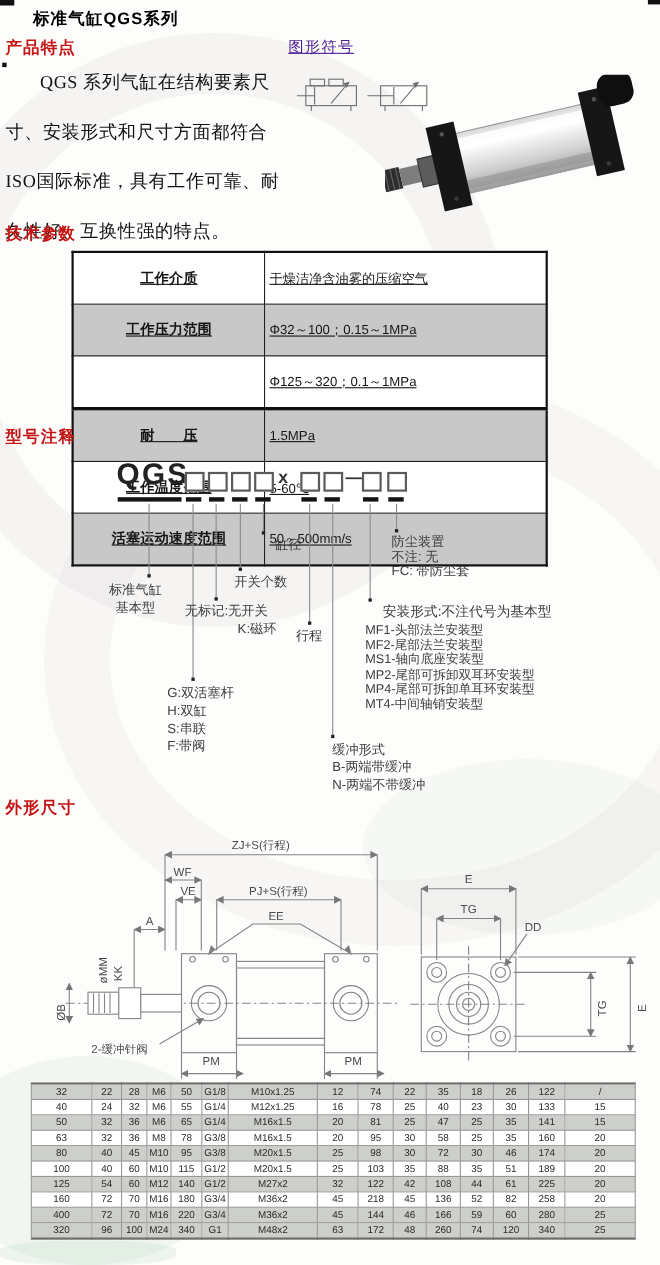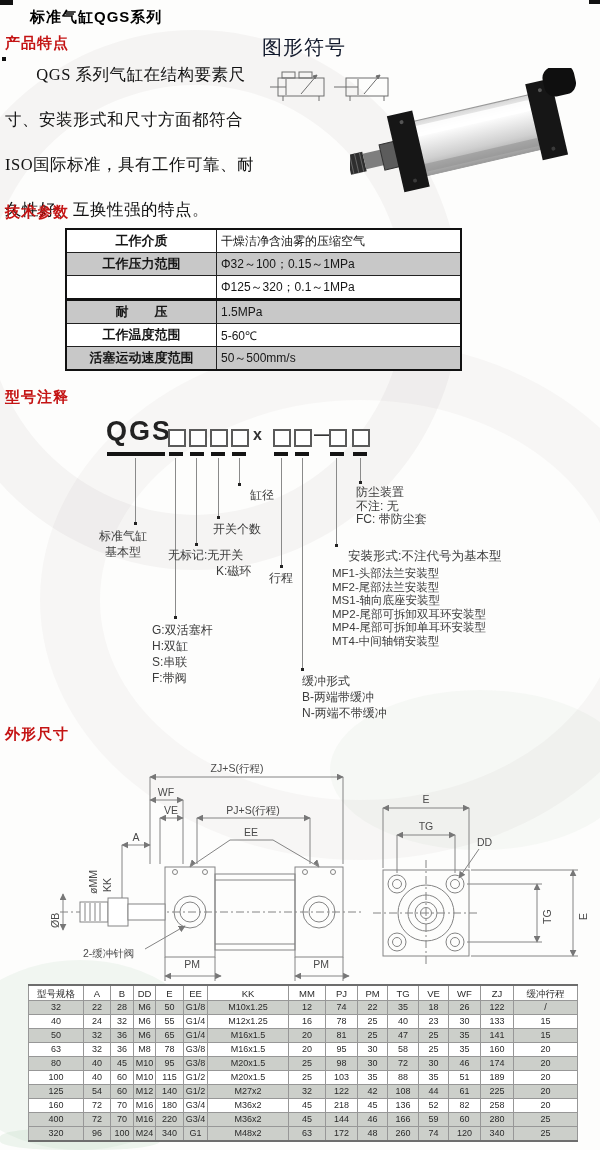--- a/index.html
+++ b/index.html
@@ -10,27 +10,27 @@
   .wm{position:absolute;border-radius:50%;pointer-events:none;}
   .wm1{left:-70px;top:30px;width:420px;height:430px;border:55px solid rgba(175,170,163,0.10);}
   .wm2{left:40px;top:340px;width:520px;height:400px;border:60px solid rgba(175,170,163,0.08);}
   .wm3{left:-50px;top:960px;width:260px;height:190px;background:rgba(140,190,150,0.10);}
   .wm4{left:330px;top:690px;width:300px;height:160px;background:rgba(150,190,160,0.07);}
   .wm5{left:0px;top:1128px;width:160px;height:22px;background:rgba(140,190,150,0.14);border-radius:40%;}
   .corner{position:absolute;background:#111;}
   
   .doc-title{left:30px;top:8px;font-size:15px;font-weight:bold;letter-spacing:1px;color:#000;}
   .red-head{font-size:15px;font-weight:bold;letter-spacing:1px;color:#c41414;}
-  .sym-head{left:262px;top:34px;font-size:20px;color:#0f172a;letter-spacing:1px;}
+  .sym-head{left:262px;top:34px;font-size:14px;color:#4c1d95;letter-spacing:1px;text-decoration:underline;}
   .features-body{left:5px;top:52px;width:258px;font-family:"Liberation Serif",serif;
     font-size:16.5px;line-height:45px;text-indent:1.9em;letter-spacing:0.5px;color:#111;margin:0;}
   
   table.tech{position:absolute;left:65px;top:228px;border-collapse:collapse;
     border:2px solid #111;background:#fff;}
-  table.tech td{border:1px solid #222;height:22px;font-size:12.5px;padding:0;}
+  table.tech td{border:1px solid #222;height:22px;font-size:12.5px;padding:12px;text-decoration:underline;}
   table.tech td.lbl{width:149px;text-align:center;font-weight:bold;font-size:13px;}
   table.tech td.val{width:239px;text-align:left;padding-left:4px;font-size:12px;}
   table.tech tr.shade td{background:#c8c8c8;}
   table.tech tr.thick td{border-top:3px solid #111;}
   
   .md{position:absolute;left:0;top:410px;width:600px;height:330px;font-size:12px;color:#3c3c3c;}
   .md .qgs{position:absolute;left:106px;top:6px;font-size:27px;font-weight:bold;letter-spacing:2px;color:#222;}
   .md .box{position:absolute;top:19px;width:14px;height:14px;border:2px solid #5a5a5a;background:#fff;}
   .md .sep{position:absolute;top:16px;font-size:16px;font-weight:bold;color:#333;}
   .md .bar{position:absolute;top:42px;height:4px;background:#141414;}
@@ -348,37 +348,20 @@
         <col style="width:37px">
         <col style="width:32px">
         <col style="width:30px">
         <col style="width:31px">
         <col style="width:30px">
         <col style="width:32px">
         <col style="width:33px">
         <col style="width:64px">
       </colgroup>
       <tbody>
-        <tr>
-          <th>型号规格</th>
-          <th>A</th>
-          <th>B</th>
-          <th>DD</th>
-          <th>E</th>
-          <th>EE</th>
-          <th>KK</th>
-          <th>MM</th>
-          <th>PJ</th>
-          <th>PM</th>
-          <th>TG</th>
-          <th>VE</th>
-          <th>WF</th>
-          <th>ZJ</th>
-          <th>缓冲行程</th>
-        </tr>
         <tr class="shade">
           <td>32</td>
           <td>22</td>
           <td>28</td>
           <td>M6</td>
           <td>50</td>
           <td>G1/8</td>
           <td>M10x1.25</td>
           <td>12</td>
           <td>74</td>

